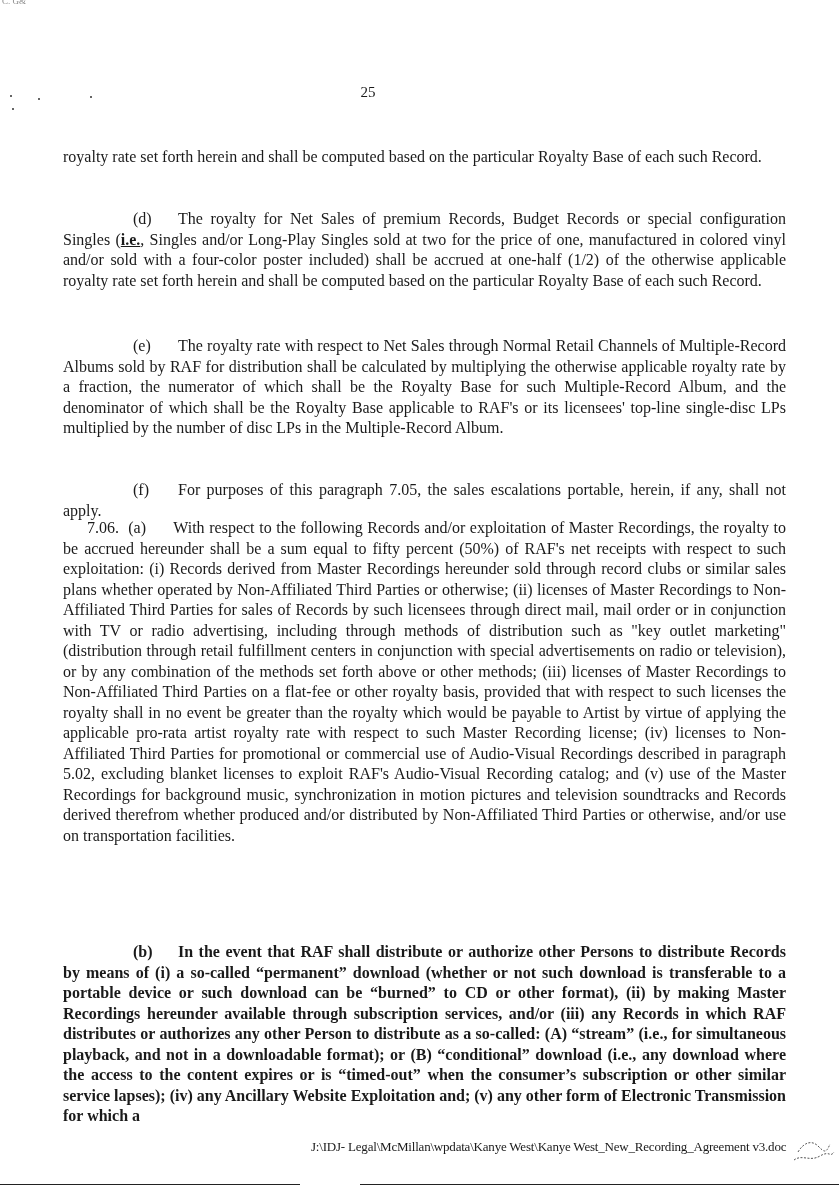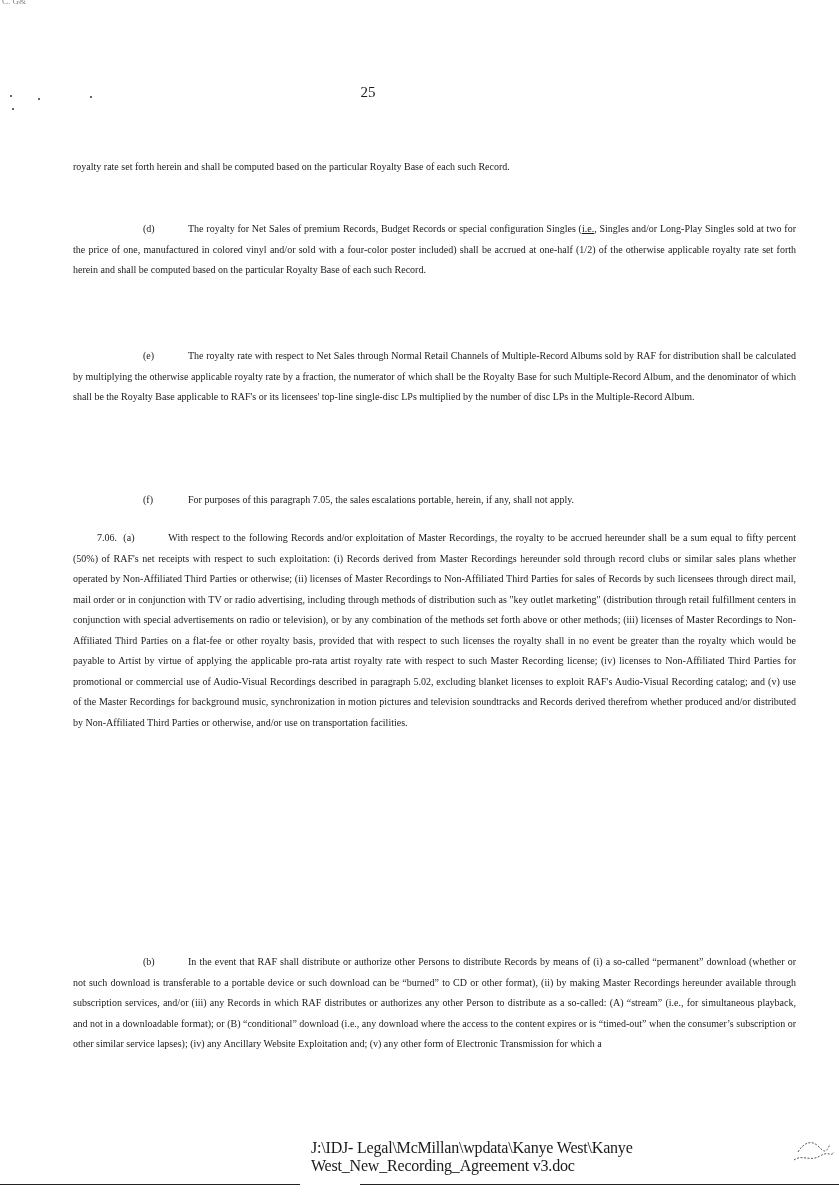--- a/index.html
+++ b/index.html
@@ -1,25 +1,25 @@
 <!DOCTYPE html>
 <html><head>
 <meta charset="utf-8">
 <style>
   html, body { margin: 0; padding: 0; background: #ffffff; }
   body { width: 839px; height: 1200px; position: relative; overflow: hidden;
          font-family: "Liberation Serif", "DejaVu Serif", serif; color: #1a1a1a; }
   .corner-mark { position: absolute; left: 2px; top: -4px; font-size: 9px; color: #888; }
   .speck { position: absolute; width: 2px; height: 2px; background: #333; border-radius: 1px; }
   .page-number { position: absolute; top: 84px; left: 0; width: 736px; text-align: center; font-size: 15px; }
-  .para { position: absolute; left: 61px; width: 723px; font-size: 10px; line-height: 20.5px; text-align: justify; margin: 12px; }
+  .para { position: absolute; left: 61px; width: 723px; font-size: 16px; line-height: 20.5px; text-align: justify; margin: 2px; }
   .indent { display: inline-block; width: 70px; }
   .label { display: inline-block; width: 45px; }
-  .u { text-decoration: underline; }
-  .footer { position: absolute; top: 1139px; left: 311px; font-size: 16px; letter-spacing: -0.2px; }
+  .u { text-decoration: underline; font-weight: bold; }
+  .footer { position: absolute; top: 1139px; left: 311px; font-size: 13px; letter-spacing: -0.2px; }
   .scribble { position: absolute; left: 790px; top: 1132px; width: 45px; height: 32px; }
   .rule { position: absolute; top: 1184px; height: 1px; background: #222; }
 </style>
 </head>
 <body>
 
 <div>
   <span class="corner-mark">C. G&amp;</span>
   <span class="speck" style="left:10px;top:95px;"></span>
   <span class="speck" style="left:38px;top:98px;"></span>
@@ -39,21 +39,21 @@
   </p>
 
   <p class="para" style="top:478px;">
     <span class="indent"></span><span class="label">(f)</span><span>For purposes of this paragraph 7.05, the sales escalations portable, herein, if any, shall not apply.</span>
   </p>
 
   <p class="para" style="top:516px;">
     <span style="display:inline-block;width:24px;"></span><span>7.06.</span>&nbsp;&nbsp;<span class="label">(a)</span><span>With respect to the following Records and/or exploitation of Master Recordings, the royalty to be accrued hereunder shall be a sum equal to fifty percent (50%) of RAF's net receipts with respect to such exploitation:  (i) Records derived from Master Recordings hereunder sold through record clubs or similar sales plans whether operated by Non-Affiliated Third Parties or otherwise; (ii) licenses of Master Recordings to Non-Affiliated Third Parties for sales of Records by such licensees through direct mail, mail order or in conjunction with TV or radio advertising, including through methods of distribution such as "key outlet marketing" (distribution through retail fulfillment centers in conjunction with special advertisements on radio or television), or by any combination of the methods set forth above or other methods; (iii) licenses of Master Recordings to Non-Affiliated Third Parties on a flat-fee or other royalty basis, provided that with respect to such licenses the royalty shall in no event be greater than the royalty which would be payable to Artist by virtue of applying the applicable pro-rata artist royalty rate with respect to such Master Recording license; (iv) licenses to Non-Affiliated Third Parties for promotional or commercial use of Audio-Visual Recordings described in paragraph 5.02, excluding blanket licenses to exploit RAF's Audio-Visual Recording catalog; and (v) use of the Master Recordings for background music, synchronization in motion pictures and television soundtracks and Records derived therefrom whether produced and/or distributed by Non-Affiliated Third Parties or otherwise, and/or use on transportation facilities.</span>
   </p>
 
-  <p class="para" style="top:940px;">
+  <p class="para" style="top:940px;font-weight:bold;">
     <span class="indent"></span><span class="label">(b)</span><span>In the event that RAF shall distribute or authorize other Persons to distribute Records by means of (i) a so-called “permanent” download (whether or not such download is transferable to a portable device or such download can be “burned” to CD or other format), (ii) by making Master Recordings hereunder available through subscription services, and/or (iii) any Records in which RAF distributes or authorizes any other Person to distribute as a so-called: (A) “stream” (i.e., for simultaneous playback, and not in a downloadable format); or (B) “conditional” download (i.e., any download where the access to the content expires or is “timed-out” when the consumer’s subscription or other similar service lapses); (iv) any Ancillary Website Exploitation and; (v) any other form of Electronic Transmission for which a</span>
   </p>
 
   <div class="footer">J:\IDJ- Legal\McMillan\wpdata\Kanye West\Kanye West_New_Recording_Agreement v3.doc</div>
 
   <svg class="scribble" viewBox="0 0 45 32">
     <path d="M8 20 C14 10, 22 8, 28 14 S 36 22, 40 12" stroke="#555" stroke-width="1" fill="none" stroke-dasharray="2 1.5"></path>
     <path d="M4 28 C12 22, 20 30, 30 24 S 40 26, 44 20" stroke="#555" stroke-width="1" fill="none" stroke-dasharray="2 1.5"></path>
   </svg>
 

